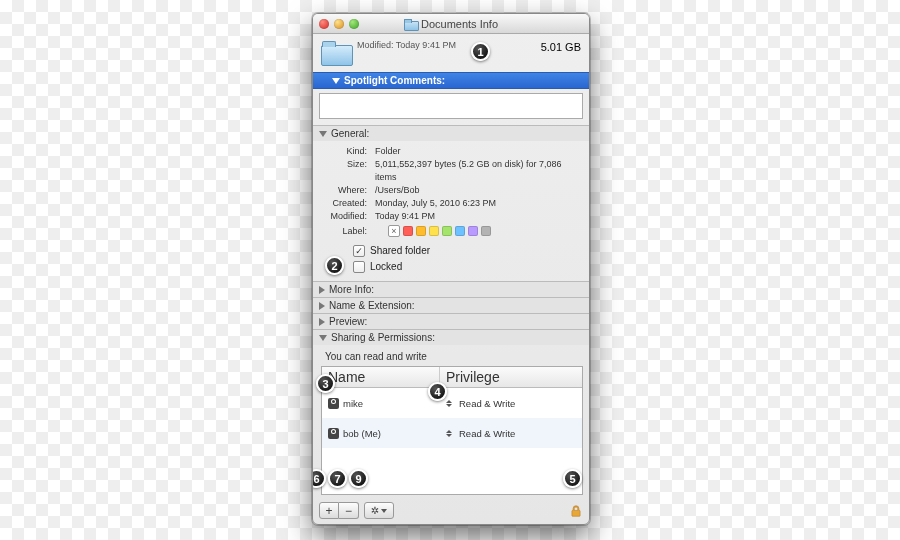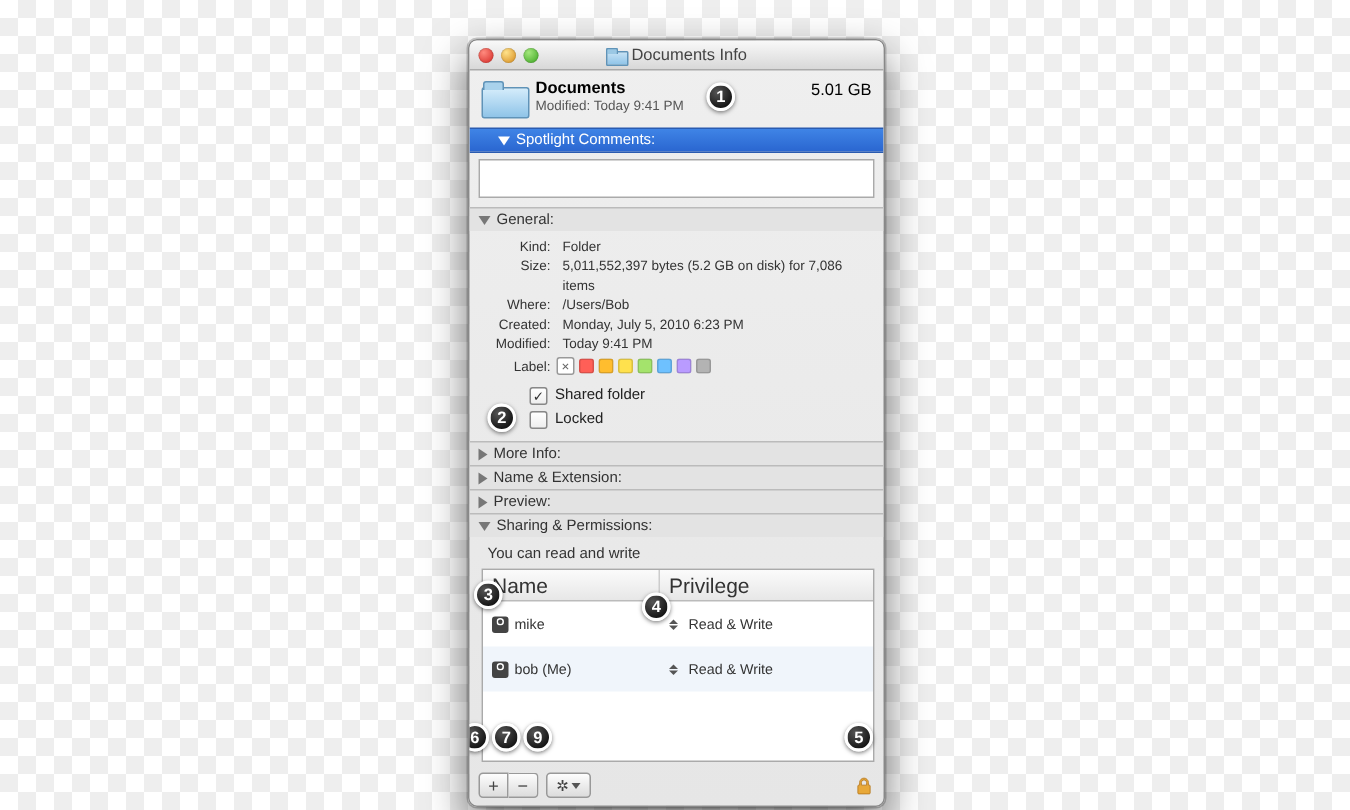--- a/index.html
+++ b/index.html
@@ -12,21 +12,21 @@
       linear-gradient(45deg, #eee 25%, transparent 25%),
       linear-gradient(-45deg, #eee 25%, transparent 25%),
       linear-gradient(45deg, transparent 75%, #eee 75%),
       linear-gradient(-45deg, transparent 75%, #eee 75%);
     background-size: 24px 24px;
     background-position: 0 0, 0 12px, 12px -12px, -12px 0;
     background-color: #fff;
   }
   .window {
     position: absolute;
-    left: 312px; top: 26px;
+    left: 312px; top: 13px;
     width: 278px;
     background: linear-gradient(#efefef,#e6e6e6);
     border: 1px solid #888;
     border-radius: 6px;
     box-shadow: 0 12px 28px rgba(0,0,0,.55), 0 0 0 1px rgba(0,0,0,.2);
     overflow: hidden;
   }
   .titlebar {
     height: 20px;
     display: flex; align-items: center;
@@ -75,40 +75,40 @@
   .header-size { font-size:11px; color:#000; padding-top:1px; }
   .section-hdr {
     display:flex; align-items:center; gap:4px;
     padding:2px 6px;
     font-size:10px; color:#333;
     border-top:1px solid #bbb;
     background:#e3e3e3;
   }
   .section-hdr.blue {
     background: linear-gradient(#3f84e6,#2a66d0);
-    color:#fff; font-weight:normal;
+    color:#fff; font-weight:bold;
     border-top:1px solid #2a5bb0;
     border-bottom:1px solid #2a5bb0;
     padding-left:19px;
   }
   .tri {
     width:0;height:0;display:inline-block;
   }
   .tri.down { border-left:4px solid transparent; border-right:4px solid transparent; border-top:6px solid currentColor; }
   .tri.right { border-top:4px solid transparent; border-bottom:4px solid transparent; border-left:6px solid currentColor; }
   .spotlight-box {
     margin:4px 6px 6px 6px;
     height:26px;
     background:#fff; border:1px solid #aaa;
   }
   .general-body { padding:4px 6px 6px 12px; }
   .kv { display:flex; gap:8px; font-size:9px; line-height:13px; }
   .kv .k { width:42px; text-align:right; color:#333; }
   .kv .v { flex:1; color:#333; }
-  .label-row { display:flex; gap:4px; align-items:center; font-size:9px; margin-top:2px; }
+  .label-row { display:flex; gap:21px; align-items:center; font-size:9px; margin-top:2px; }
   .label-row .k { width:42px; text-align:right; }
   .swatches { display:flex; gap:3px; align-items:center; }
   .sw { width:10px; height:10px; border-radius:2px; border:1px solid rgba(0,0,0,.15); }
   .sw.x { width:12px; height:12px; background:#fff; border:1px solid #999; display:flex; align-items:center; justify-content:center; color:#666; font-size:9px; line-height:1; }
   .checks { margin-top:6px; margin-left:28px; }
   .chk-row { display:flex; align-items:center; gap:5px; font-size:10px; color:#222; line-height:16px; position:relative; }
   .chkbox { width:12px; height:12px; border:1px solid #888; border-radius:2px; background:linear-gradient(#fff,#eee); display:flex; align-items:center; justify-content:center; font-size:9px; color:#333; }
   .sharing-body { padding:4px 6px 4px 8px; }
   .perm-text { font-size:10px; color:#333; margin:2px 0 4px 4px; }
   .perm-table { border:1px solid #aaa; background:#fff; }
@@ -177,21 +177,20 @@
     </div>
     <div class="title-center">
       <span class="folder-mini"></span>
       <span>Documents Info</span>
     </div>
   </div>
 
   <div class="header-block">
     <div class="folder-large"></div>
     <div class="header-text">
-      <div class="name">Documents</div>
       <div class="sub">Modified: Today 9:41 PM</div>
     </div>
     <div class="header-size">5.01 GB</div>
   </div>
 
   <div class="section-hdr blue">
     <span class="tri down"></span>
     <span>Spotlight Comments:</span>
   </div>
   <div class="spotlight-box"></div>

